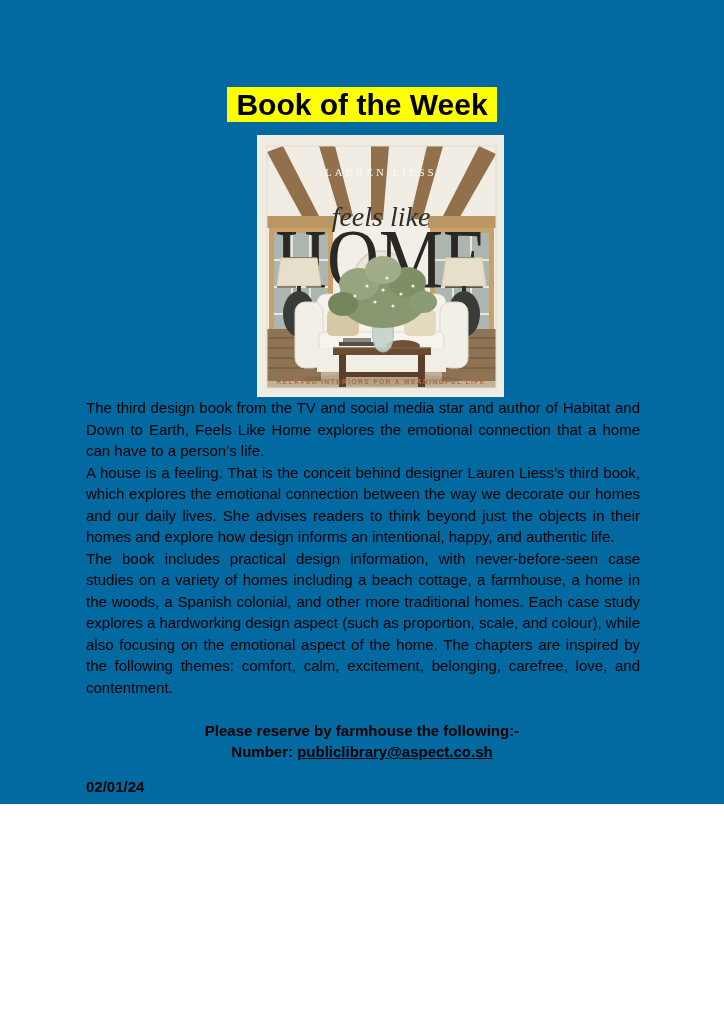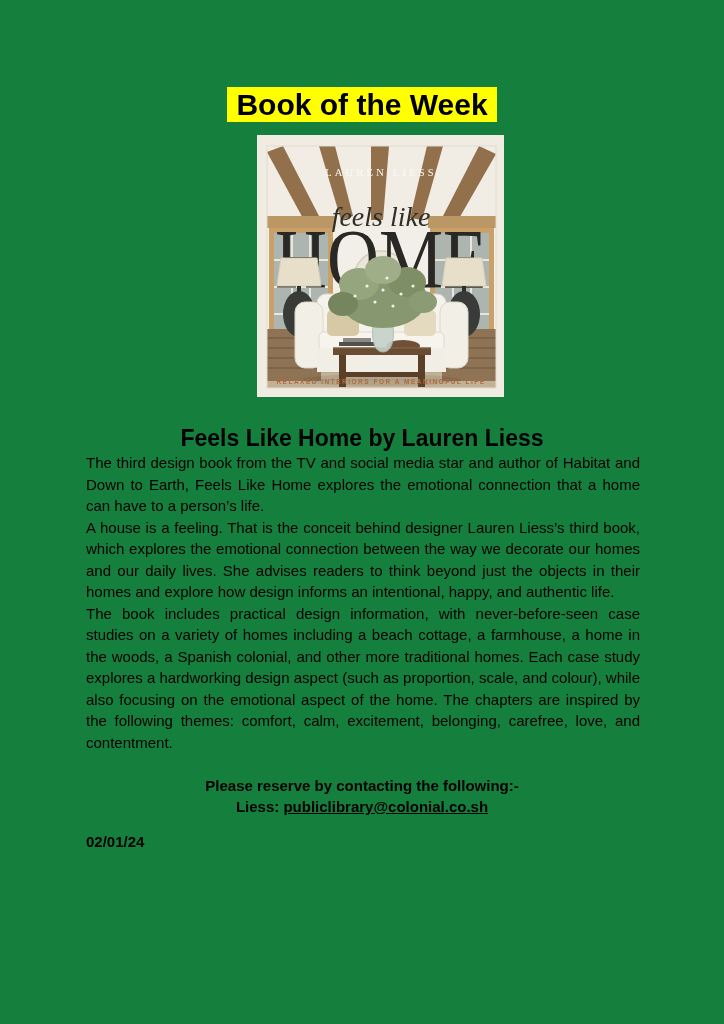--- a/index.html
+++ b/index.html
@@ -7,22 +7,22 @@
   body {
     width: 724px;
     height: 1024px;
     font-family: "Liberation Sans", sans-serif;
     color: #000000;
     position: relative;
     overflow: hidden;
   }
   .page {
     width: 724px;
-    height: 1024px;
-    background: #15803d;
+    height: 804px;
+    background: #0369a1;
   }
   .title-wrap {
     padding-top: 87px;
     text-align: center;
   }
   .title-highlight {
     display: inline-block;
     background: #ffff00;
     font-size: 30px;
     font-weight: bold;
@@ -222,28 +222,27 @@
             </g>
           </g>
 
           <text x="114" y="238" text-anchor="middle" font-family="'Liberation Sans', sans-serif" font-size="6.5" font-weight="bold" letter-spacing="1.5" fill="#b06b3e">RELAXED INTERIORS FOR A MEANINGFUL LIFE</text>
         </g>
         <rect x="0" y="0" width="229" height="242" fill="none" stroke="#e0dccf" stroke-width="1"></rect>
       </g>
     </svg>
   </div>
 
-  <div class="book-heading">Feels Like Home by Lauren Liess</div>
 
   <div class="body-text">
     <p>The third design book from the TV and social media star and author of Habitat and Down to Earth, Feels Like Home explores the emotional connection that a home can have to a person’s life.</p>
     <p>A house is a feeling. That is the conceit behind designer Lauren Liess’s third book, which explores the emotional connection between the way we decorate our homes and our daily lives. She advises readers to think beyond just the objects in their homes and explore how design informs an intentional, happy, and authentic life.</p>
     <p>The book includes practical design information, with never-before-seen case studies on a variety of homes including a beach cottage, a farmhouse, a home in the woods, a Spanish colonial, and other more traditional homes. Each case study explores a hardworking design aspect (such as proportion, scale, and colour), while also focusing on the emotional aspect of the home. The chapters are inspired by the following themes: comfort, calm, excitement, belonging, carefree, love, and contentment.</p>
   </div>
 
   <div class="contact-block">
-    <div>Please reserve by contacting the following:-</div>
-    <div><span>Liess: </span><span class="email-link">publiclibrary@colonial.co.sh</span></div>
+    <div>Please reserve by farmhouse the following:-</div>
+    <div><span>Number: </span><span class="email-link">publiclibrary@aspect.co.sh</span></div>
   </div>
 
   <div class="date-line">02/01/24</div>
 
 </div>
 
 </body></html>

